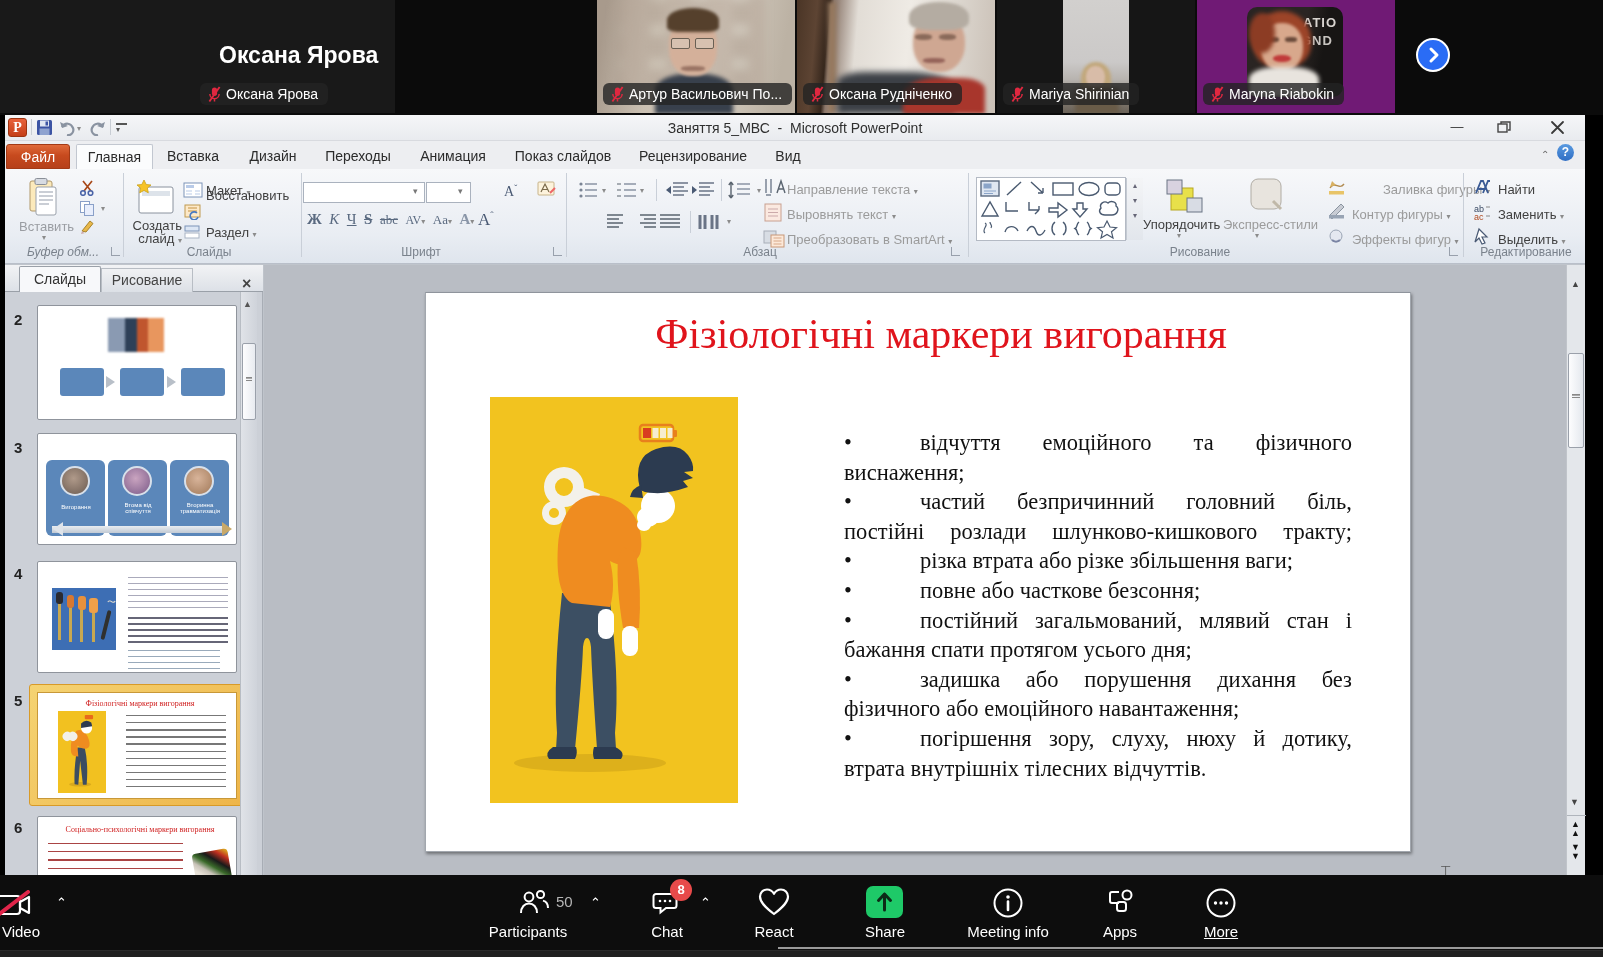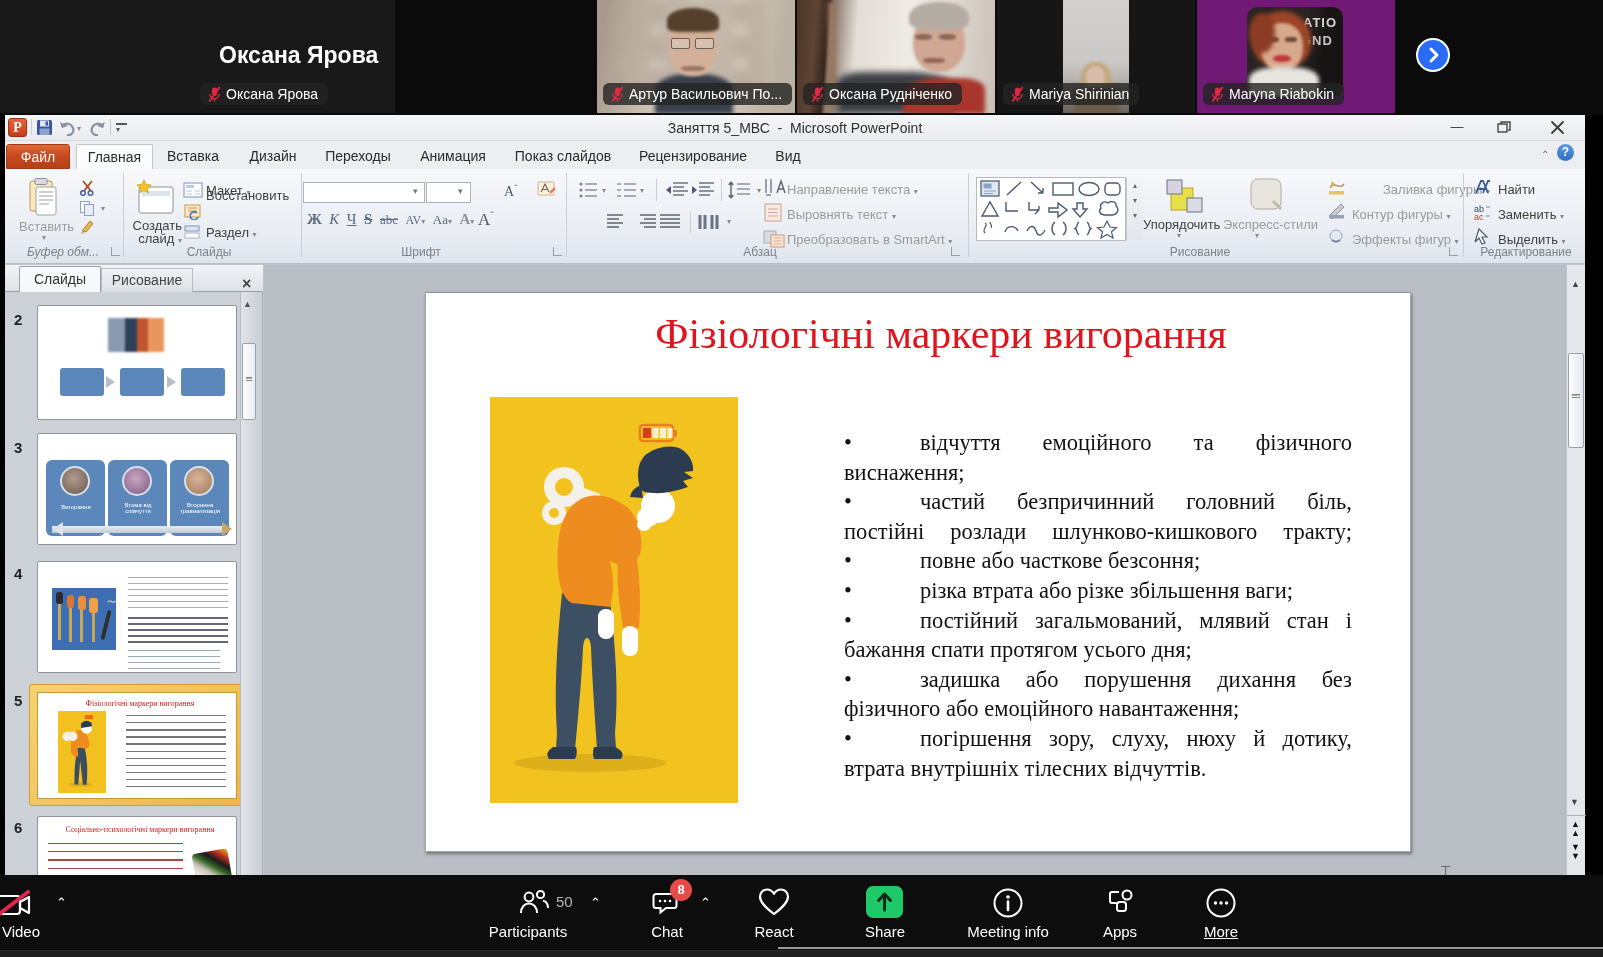--- a/index.html
+++ b/index.html
@@ -522,22 +522,22 @@
           <ellipse cx="158" cy="120" rx="11" ry="10" fill="#fff"></ellipse>
           <ellipse cx="154" cy="128" rx="7" ry="6" fill="#fff"></ellipse>
 
           <path d="M150 92 Q142 60 166 52 Q188 45 198 58 Q204 66 203 74 L194 75 L203 81 L193 84 L198 90 Q178 97 164 96 Q153 96 150 92 Z" fill="#2c3b50"></path>
           <path d="M151 88 q-9 3 -11 12 l13 1z" fill="#2c3b50"></path>
         </svg>
 
         <div class="abs" style="left:418px;top:135px;width:508px;font-size:22.5px;line-height:29.6px;color:#111;font-family:'Liberation Serif',serif;text-align:justify;">
           <div>•<span style="display:inline-block;width:68px;"></span>відчуття емоційного та фізичного виснаження;</div>
           <div style="text-align-last:justify;">•<span style="display:inline-block;width:68px;"></span>частий безпричинний  головний біль, постійні розлади шлунково-кишкового  тракту;</div>
+          <div>•<span style="display:inline-block;width:68px;"></span>різка втрата  або різке збільшення ваги;</div>
           <div>•<span style="display:inline-block;width:68px;"></span>повне або часткове безсоння;</div>
-          <div>•<span style="display:inline-block;width:68px;"></span>різка втрата  або різке збільшення ваги;</div>
           <div>•<span style="display:inline-block;width:68px;"></span>постійний загальмований, млявий стан і бажання спати протягом усього дня;</div>
           <div>•<span style="display:inline-block;width:68px;"></span>задишка або порушення  дихання без фізичного або емоційного навантаження;</div>
           <div>•<span style="display:inline-block;width:68px;"></span>погіршення зору, слуху,  нюху й дотику, втрата  внутрішніх  тілесних відчуттів.</div>
         </div>
       </div>
 
       <div class="abs" style="left:1176px;top:598px;color:#555;font-size:13px;">⊤</div>
     </div>
     <div id="vscroll">
       <div class="abs" style="left:4px;top:14px;font-size:9px;color:#444;">▲</div>

